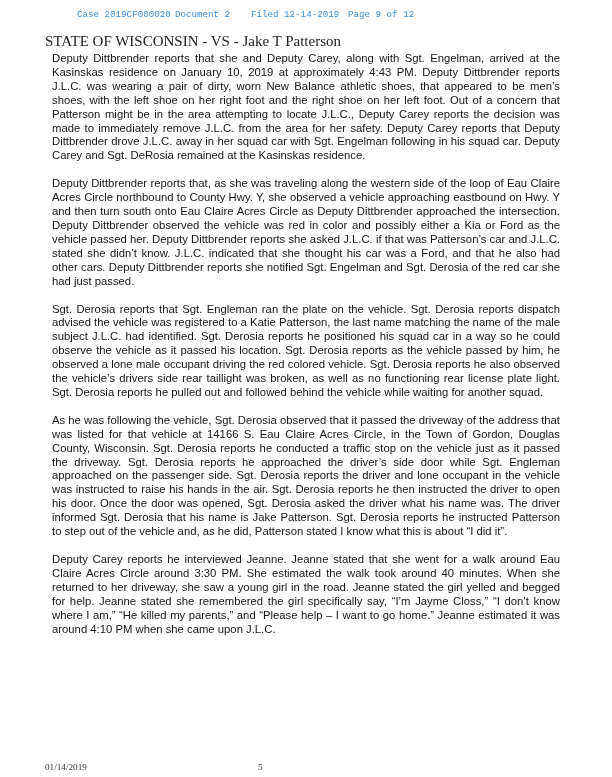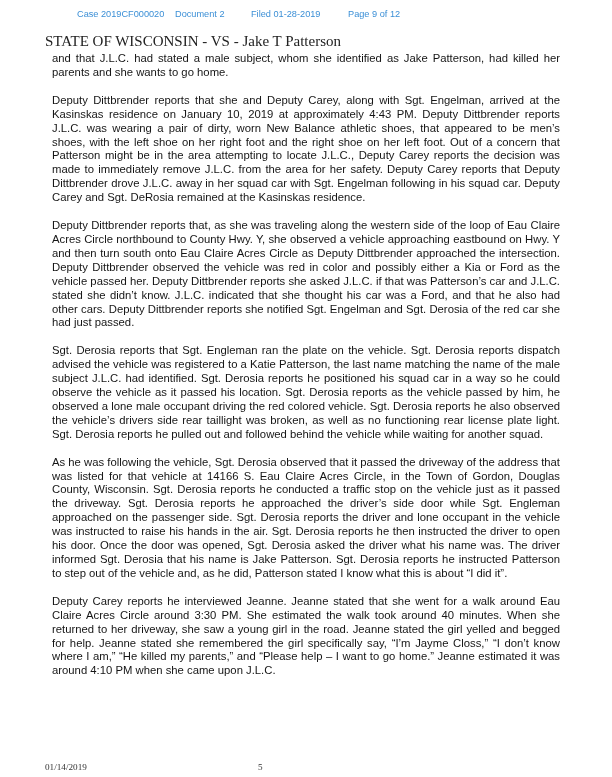--- a/index.html
+++ b/index.html
@@ -21,20 +21,21 @@
       width: 612px;
       height: 12px;
       font-family: "Liberation Sans", sans-serif;
       font-size: 9.2px;
       color: #3b8fd6;
       white-space: nowrap;
     }
     .stamp span {
       position: absolute;
       top: 0;
+      font-family: Liberation Mono, monospace;
     }
     .stamp .case { left: 77px; }
     .stamp .doc { left: 175px; }
     .stamp .filed { left: 251px; }
     .stamp .page { left: 348px; }
 
     .caption {
       position: absolute;
       top: 33px;
       left: 45px;
@@ -78,28 +79,27 @@
       left: 258px;
       top: 0;
     }
   </style>
 </head>
 <body>
 
 <div class="stamp">
   <span class="case">Case 2019CF000020</span>
   <span class="doc">Document 2</span>
-  <span class="filed">Filed 01-28-2019</span>
+  <span class="filed">Filed 12-14-2019</span>
   <span class="page">Page 9 of 12</span>
 </div>
 
 <div class="caption">STATE OF WISCONSIN - VS -  Jake T Patterson</div>
 
 <div class="body-text">
-  <p>and that J.L.C. had stated a male subject, whom she identified as Jake Patterson, had killed her parents and she wants to go home.</p>
   <p>Deputy Dittbrender reports that she and Deputy Carey, along with Sgt. Engelman, arrived at the Kasinskas residence on January 10, 2019 at approximately 4:43 PM. Deputy Dittbrender reports J.L.C. was wearing a pair of dirty, worn New Balance athletic shoes, that appeared to be men’s shoes, with the left shoe on her right foot and the right shoe on her left foot. Out of a concern that Patterson might be in the area attempting to locate J.L.C., Deputy Carey reports the decision was made to immediately remove J.L.C. from the area for her safety. Deputy Carey reports that Deputy Dittbrender drove J.L.C. away in her squad car with Sgt. Engelman following in his squad car.  Deputy Carey and Sgt. DeRosia remained at the Kasinskas residence.</p>
   <p>Deputy Dittbrender reports that, as she was traveling along the western side of the loop of Eau Claire Acres Circle northbound to County Hwy. Y, she observed a vehicle approaching eastbound on Hwy. Y and then turn south onto Eau Claire Acres Circle as Deputy Dittbrender approached the intersection. Deputy Dittbrender observed the vehicle was red in color and possibly either a Kia or Ford as the vehicle passed her.  Deputy Dittbrender reports she asked J.L.C. if that was Patterson’s car and J.L.C. stated she didn’t know.  J.L.C. indicated that she thought his car was a Ford, and that he also had other cars. Deputy Dittbrender reports she notified Sgt. Engelman and Sgt. Derosia of the red car she had just passed.</p>
   <p>Sgt. Derosia reports that Sgt. Engleman ran the plate on the vehicle.  Sgt. Derosia reports dispatch advised the vehicle was registered to a Katie Patterson, the last name matching the name of the male subject J.L.C. had identified.  Sgt. Derosia reports he positioned his squad car in a way so he could observe the vehicle as it passed his location.  Sgt. Derosia reports as the vehicle passed by him, he observed a lone male occupant driving the red colored vehicle. Sgt. Derosia reports he also observed the vehicle’s drivers side rear taillight was broken, as well as no functioning rear license plate light. Sgt. Derosia reports he pulled out and followed behind the vehicle while waiting for another squad.</p>
   <p>As he was following the vehicle, Sgt. Derosia observed that it passed the driveway of the address that was listed for that vehicle at 14166 S. Eau Claire Acres Circle, in the Town of Gordon, Douglas County, Wisconsin. Sgt. Derosia reports he conducted a traffic stop on the vehicle just as it passed the driveway. Sgt. Derosia reports he approached the driver’s side door while Sgt. Engleman approached on the passenger side. Sgt. Derosia reports the driver and lone occupant in the vehicle was instructed to raise his hands in the air. Sgt. Derosia reports he then instructed the driver to open his door. Once the door was opened, Sgt. Derosia asked the driver what his name was.  The driver informed Sgt. Derosia that his name is Jake Patterson.  Sgt. Derosia reports he instructed Patterson to step out of the vehicle and, as he did, Patterson stated I know what this is about “I did it”.</p>
   <p>Deputy Carey reports he interviewed Jeanne. Jeanne stated that she went for a walk around Eau Claire Acres Circle around 3:30 PM. She estimated the walk took around 40 minutes. When she returned to her driveway, she saw a young girl in the road. Jeanne stated the girl yelled and begged for help. Jeanne stated she remembered the girl specifically say, “I’m Jayme Closs,” “I don’t know where I am,” “He killed my parents,” and “Please help – I want to go home.” Jeanne estimated it was around 4:10 PM when she came upon J.L.C.</p>
 </div>
 
 <div class="footer">
   <span class="date">01/14/2019</span>
   <span class="pnum">5</span>

